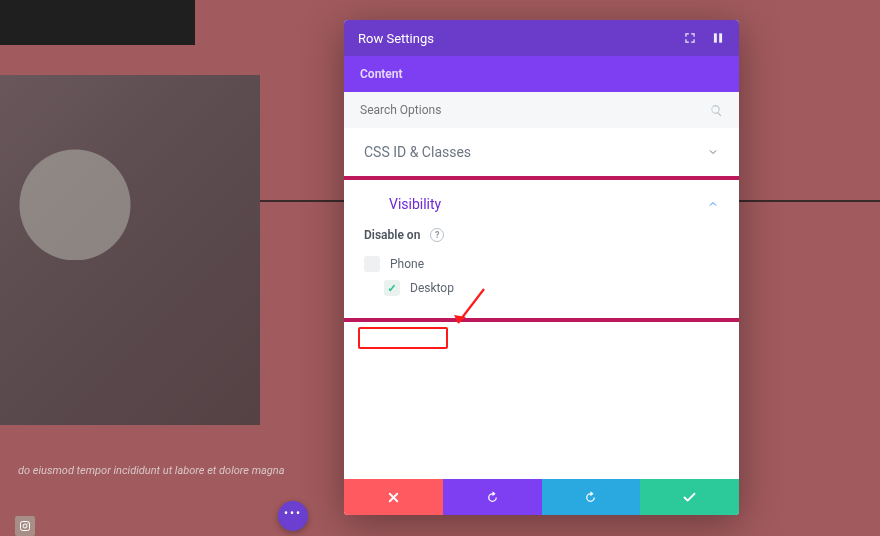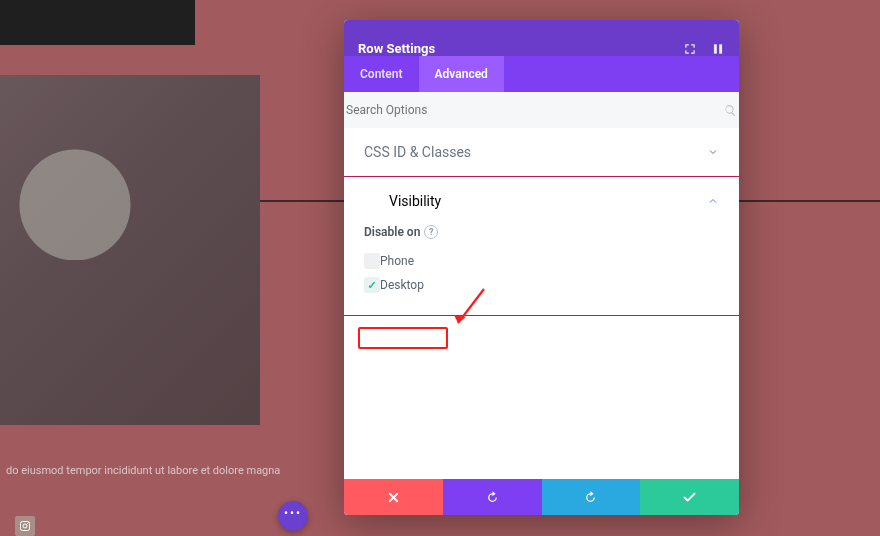--- a/index.html
+++ b/index.html
@@ -1,46 +1,46 @@
 <!DOCTYPE html>
 <html><head>
 <meta charset="utf-8">
 <style>
   * { box-sizing: border-box; margin: 0; padding: 0; font-family: -apple-system, BlinkMacSystemFont, "Segoe UI", Roboto, Helvetica, Arial, sans-serif; }
   body { width: 880px; height: 536px; background: #a15a5d; position: relative; overflow: hidden; }
   .bg-photo { position: absolute; left: 0; top: 75px; width: 260px; height: 350px; background: linear-gradient(rgba(77,40,40,0.55),rgba(77,40,40,0.55)), linear-gradient(135deg,#8a9099 0%, #6f7780 40%, #5c6168 100%); }
   .bg-photo::before { content:""; position:absolute; left:10px; top:45px; width:130px; height:140px; background: radial-gradient(circle at 65px 85px, rgba(180,180,170,0.55) 0 55px, transparent 56px); border-radius:8px; }
   .bg-dark-top { position:absolute; left:0; top:0; width:195px; height:45px; background:#1f1f1f; }
-  .bg-text { position:absolute; left:0; top:455px; width:330px; padding:8px 6px 0 6px; color:#d8c8c8; font-size:11px; line-height:1.5; }
+  .bg-text { position:absolute; left:12px; top:455px; width:330px; padding:8px 6px 0 6px; color:#d8c8c8; font-size:11px; line-height:1.5;font-style:italic; }
   .bg-social { position:absolute; left:15px; top:516px; width:20px; height:20px; background:#a78f87; border-radius:2px; display:flex; align-items:center; justify-content:center; color:#fff; font-size:12px;}
   .hr-line { position:absolute; left:260px; top:200px; width:110px; height:2px; background:#3a2a2a; }
   .hr-line.right { left:739px; width:141px; }
   .fab { position:absolute; left:278px; top:501px; width:30px; height:30px; background:#6b3fcf; border-radius:50%; display:flex; align-items:center; justify-content:center; color:#fff; letter-spacing:2px; font-size:12px; box-shadow:0 2px 6px rgba(0,0,0,0.3);}
   .fab span{position:relative; top:-3px;}
 
   .modal { position:absolute; left:344px; top:20px; width:395px; height:495px; background:#fff; border-radius:4px; box-shadow:0 8px 40px rgba(0,0,0,0.35); display:flex; flex-direction:column; overflow:hidden;}
-  .modal-header { background:#6a3cc9; color:#fff; height:36px; display:flex; align-items:flex-end; padding:0 14px; font-size:13px; font-weight:700; justify-content:space-between;}
+  .modal-header { background:#6a3cc9; color:#fff; height:36px; display:flex; align-items:center; padding:0 14px; font-size:13px; font-weight:400; justify-content:space-between;}
   .modal-header .icons { display:flex; gap:14px; }
   .modal-header .icons svg { width:14px; height:14px; fill:#fff; opacity:0.9;}
   .modal-tabs { background:#7e3ff2; display:flex; height:36px; }
   .modal-tabs .tab { color:#e7dbff; font-size:12px; font-weight:600; padding:16px 16px; display:flex; align-items:center; cursor:pointer;}
   .modal-tabs .tab.active { background:#9b5cff; color:#fff; }
-  .search-row { height:36px; background:#f5f7f9; display:flex; align-items:center; padding:0 2px; color:#9aa2ab; font-size:12px; justify-content:space-between;gap:44px;}
+  .search-row { height:36px; background:#f5f7f9; display:flex; align-items:center; padding:0 16px; color:#9aa2ab; font-size:12px; justify-content:space-between;gap:44px;}
   .search-row svg{ width:13px; height:13px; fill:#b6bdc5;}
   .panel-content { flex:1; overflow:auto; }
-  .accordion { border-bottom:1px solid #be185d; }
+  .accordion { border-bottom:4px solid #be185d; }
   .acc-head { display:flex; align-items:center; justify-content:space-between; padding:16px 20px; font-size:14px; color:#6c7682; cursor:pointer;}
-  .acc-head.open { color:#000000;padding-left:45px; }
+  .acc-head.open { color:#6d28d9;padding-left:45px; }
   .chev { width:12px; height:12px; }
   .chev path{ stroke:#6c7682; stroke-width:2; fill:none;}
   .acc-head.open .chev path{ stroke:#2a8dff;}
   .acc-body { padding:0 20px 18px 20px; }
-  .field-label { font-size:12px; color:#4d5560; font-weight:600; display:flex; gap:4px; margin-bottom:10px;}
+  .field-label { font-size:12px; color:#4d5560; font-weight:600; display:flex; gap:10px; margin-bottom:10px;}
   .help { width:14px; height:14px; border:1px solid #b9c0c8; color:#8f98a2; border-radius:50%; font-size:9px; display:flex; align-items:center; justify-content:center; font-weight:700;}
-  .check-row { display:flex; align-items:center; padding:4px 0; font-size:12px; color:#5c6570;}
+  .check-row { display:flex; align-items:center; gap:10px; padding:4px 0; font-size:12px; color:#5c6570;}
   .checkbox { width:16px; height:16px; border-radius:3px; background:#eef0f2; display:flex; align-items:center; justify-content:center;}
   .checkbox.checked { background:#eaf2ef;}
   .checkbox.checked::after { content:"✓"; color:#22c19a; font-size:11px; font-weight:700;}
   .highlight-box { position:absolute; border:2px solid #ff1a1a; border-radius:2px; pointer-events:none;}
   .arrow-annot { position:absolute; pointer-events:none;}
   .arrow-annot line,.arrow-annot path{ stroke:#ff1a1a; stroke-width:2.2; fill:none;}
   .arrow-annot polygon{ fill:#ff1a1a;}
   .modal-footer { height:36px; display:flex;}
   .modal-footer .fbtn { flex:1; display:flex; align-items:center; justify-content:center; color:#fff; cursor:pointer;}
   .fbtn.cancel{ background:#ff5a5f;}
@@ -82,23 +82,20 @@
           <rect x="5" y="4" width="5" height="16"></rect>
           <rect x="14" y="4" width="5" height="16"></rect>
         </svg>
     </div>
   </div>
 
   <div class="modal-tabs">
     <div class="tab">
         <span>Content</span>
       </div>
-    <div class="tab active">
-        <span>Advanced</span>
-      </div>
   </div>
 
   <div class="search-row">
     <input type="text" style="border: none; background: transparent; outline: none; flex: 1 1 0%; font-size: 12px; color: rgb(108, 118, 130);" placeholder="Search Options">
     <svg viewBox="0 0 24 24">
         <path d="M10 2a8 8 0 015.3 13.9l5.4 5.4-1.4 1.4-5.4-5.4A8 8 0 1110 2zm0 2a6 6 0 100 12 6 6 0 000-12z"></path>
       </svg>
   </div>
 
   <div class="panel-content">
@@ -119,21 +116,21 @@
       </div>
       <div class="acc-body">
         <div class="field-label">
           <span>Disable on</span>
           <span class="help">?</span>
         </div>
         <div class="check-row">
           <span class="checkbox"></span>
           <span>Phone</span>
         </div>
-        <div class="check-row" style="position:relative;">
+        <div class="check-row" style="position:relative;margin-left:20px;">
           <span class="checkbox checked"></span>
           <span>Desktop</span>
         </div>
       </div>
     </div>
   </div>
 
   <div class="modal-footer">
     <div class="fbtn cancel">
       <svg viewBox="0 0 24 24">

